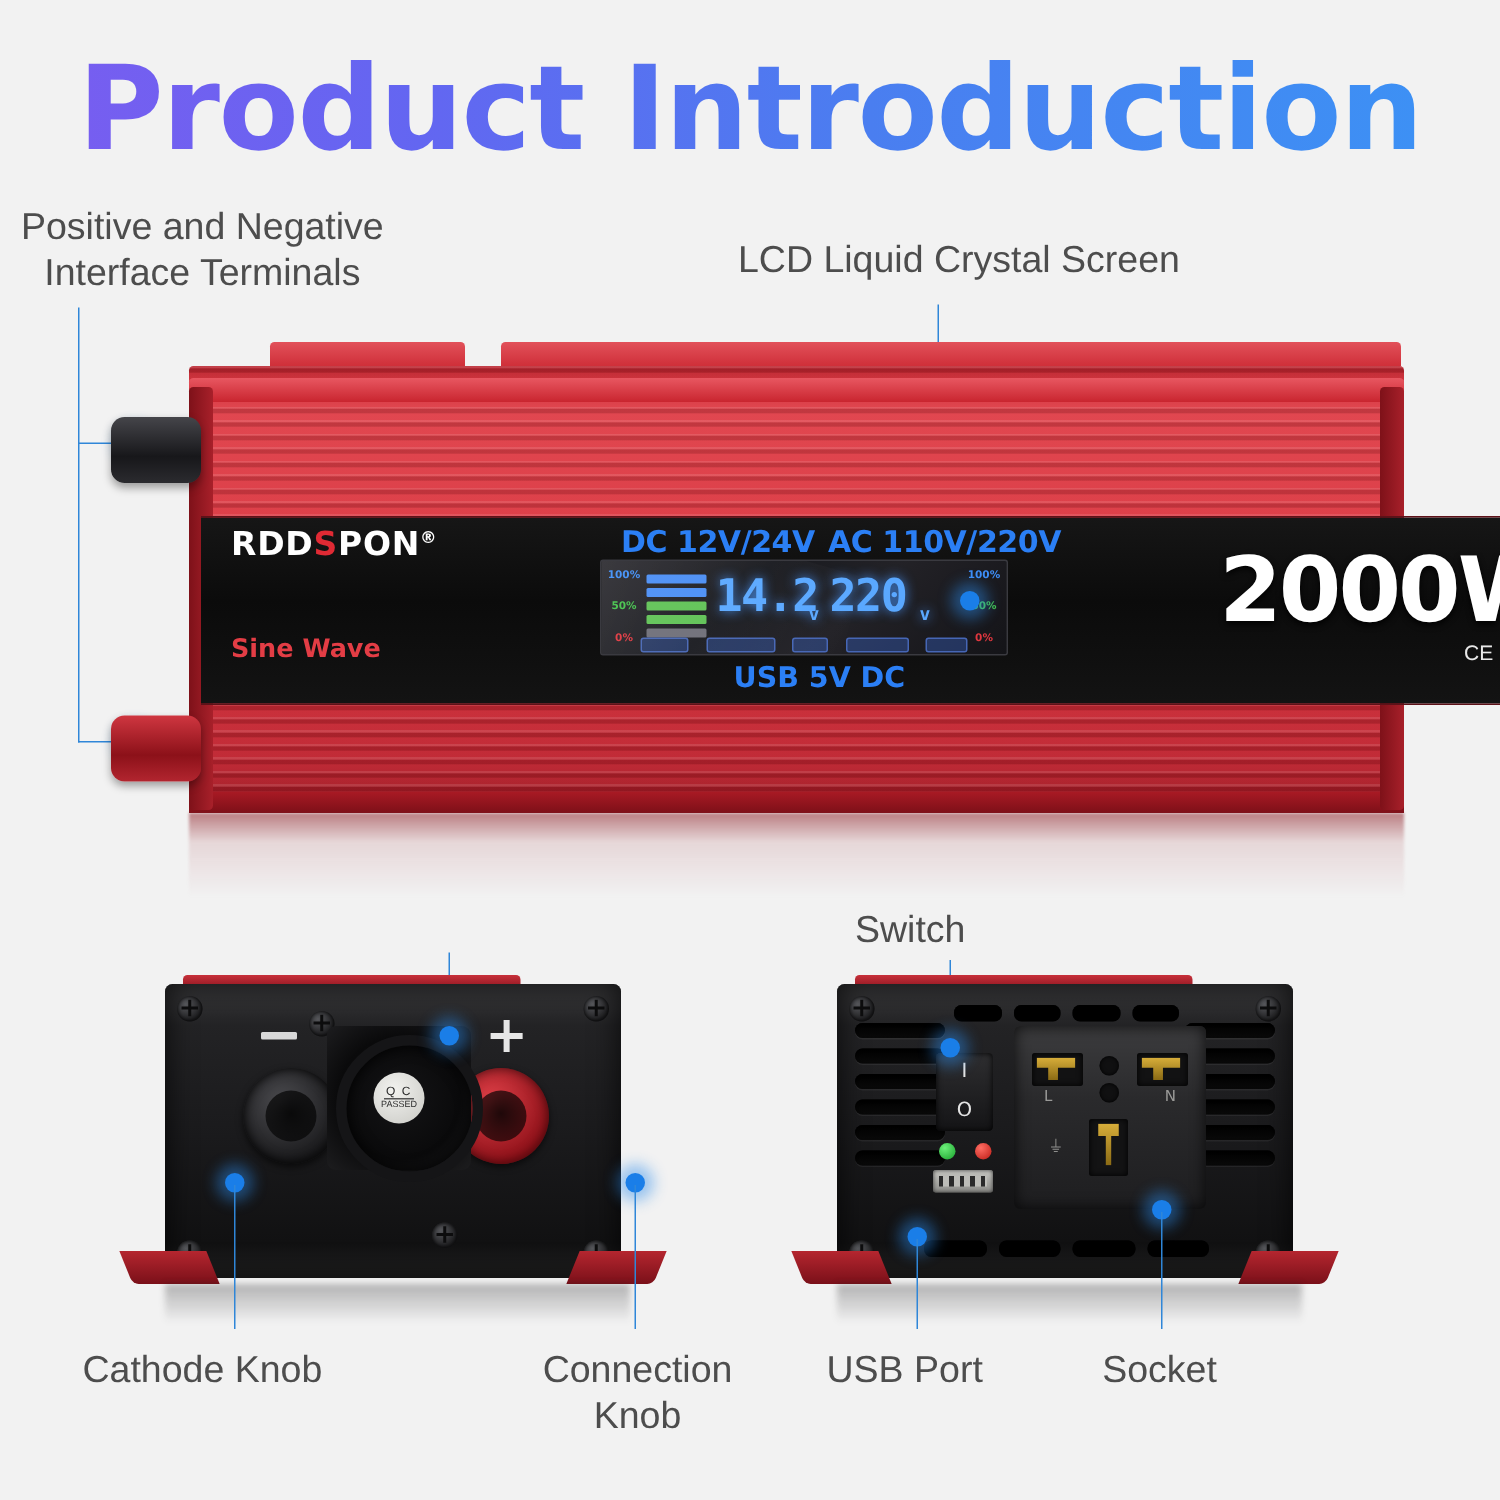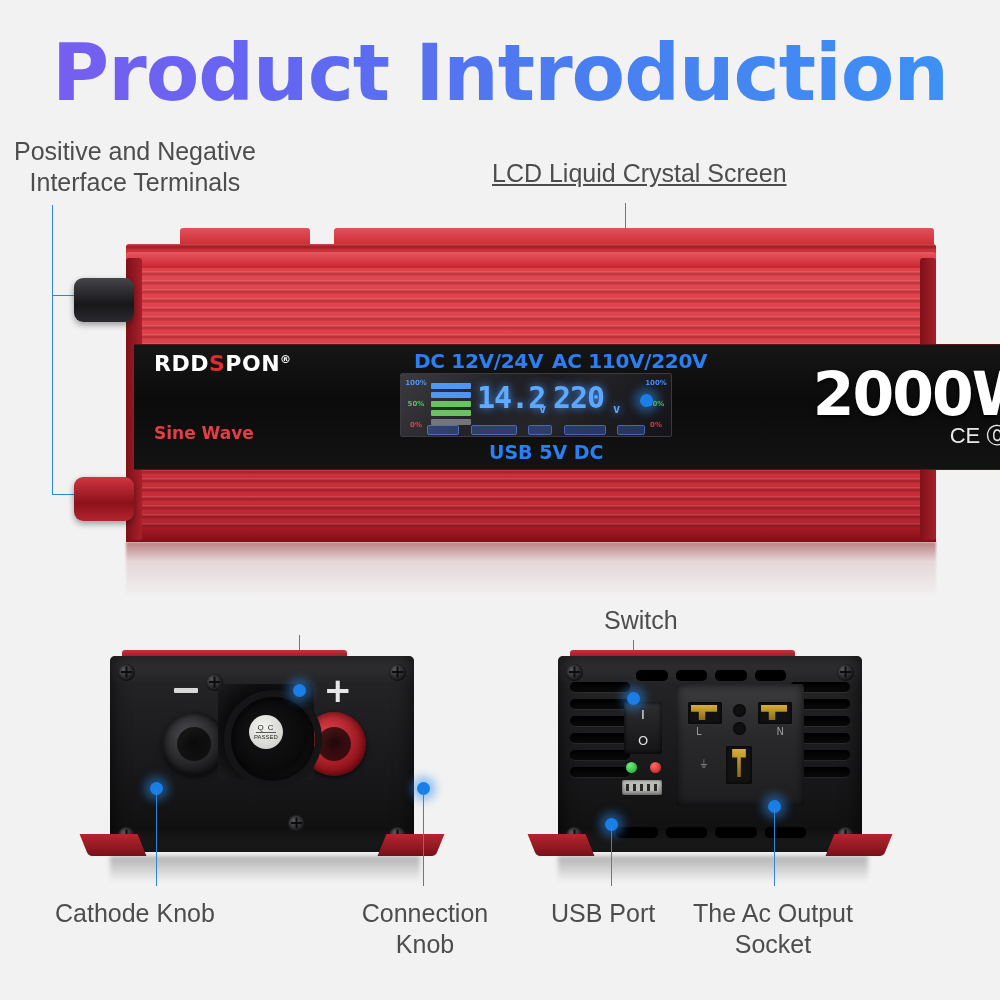--- a/index.html
+++ b/index.html
@@ -79,21 +79,21 @@
   .dcv{position:absolute;left:280px;top:4px;font-size:20px;font-weight:bold;color:#2b7ff5;
     font-family:"DejaVu Sans",sans-serif;letter-spacing:-.3px;}
   .acv{position:absolute;left:418px;top:4px;font-size:20px;font-weight:bold;color:#2b7ff5;
     font-family:"DejaVu Sans",sans-serif;letter-spacing:-.3px;}
   .usbdc{position:absolute;left:355px;top:96px;font-size:19px;font-weight:bold;color:#2b7ff5;
     font-family:"DejaVu Sans",sans-serif;}
 
   .watt{position:absolute;right:40px;top:14px;font-size:60px;font-weight:bold;color:#fff;
     letter-spacing:-2px;font-family:"DejaVu Sans",sans-serif;text-shadow:0 2px 4px rgba(0,0,0,.9);}
   .certs{position:absolute;right:42px;top:82px;display:flex;gap:6px;align-items:center;}
-  .certs span{color:#e8e8e8;font-size:22px;line-height:17px;}
+  .certs span{color:#e8e8e8;font-size:14px;line-height:17px;}
 
   
   .lcd{
     position:absolute;left:266px;top:28px;width:270px;height:62px;
     background:linear-gradient(135deg,#2c2b30 0%,#191a1f 35%,#232227 60%,#141418 100%);
     border:1px solid #3a3a40;border-radius:2px;overflow:hidden;
   }
   .lcd:after{content:"";position:absolute;left:-30%;top:-40%;width:90%;height:200%;
     background:linear-gradient(100deg,rgba(255,255,255,.10),rgba(255,255,255,0));
     transform:rotate(16deg);}
@@ -217,21 +217,21 @@
 
 <div class="stage">
 
   <div class="title">Product Introduction</div>
 
   <div class="lbl" style="left:14px;top:136px;">
     <div>Positive and Negative</div>
     <div style="text-align:center">Interface Terminals</div>
   </div>
 
-  <div class="lbl" style="left:492px;top:158px;text-decoration:underline;">LCD Liquid Crystal Screen</div>
+  <div class="lbl" style="left:492px;top:158px;">LCD Liquid Crystal Screen</div>
 
   <div class="vline" style="left:52px;top:205px;height:290px;"></div>
   <div class="hline" style="left:52px;top:295px;width:38px;"></div>
   <div class="hline" style="left:52px;top:494px;width:38px;"></div>
   <div class="dot" style="left:83px;top:289px;"></div>
   <div class="dot" style="left:83px;top:488px;"></div>
 
   <div class="vline" style="left:625px;top:203px;height:180px;"></div>
 
   <div class="main-unit">
@@ -295,21 +295,21 @@
           <b style="width:22px"></b>
           <b style="width:40px"></b>
           <b style="width:26px"></b>
         </div>
         <div class="dot lcd-dot"></div>
       </div>
     </div>
   </div>
   <div class="reflect"></div>
 
-  <div class="lbl" style="left:604px;top:605px;">Switch</div>
+  <div class="lbl" style="left:570px;top:605px;">Switch</div>
   <div class="vline" style="left:299px;top:635px;height:53px;"></div>
   <div class="vline" style="left:633px;top:640px;height:56px;"></div>
 
   <div class="unit left">
     <div class="case-top-red"></div>
     <div class="teeth"></div>
     <div class="case">
       <div class="screw" style="left:8px;top:8px;"></div>
       <div class="screw" style="right:8px;top:8px;"></div>
       <div class="screw" style="left:8px;bottom:8px;"></div>
@@ -411,17 +411,16 @@
   <div class="vline" style="left:423px;top:790px;height:96px;"></div>
   <div class="vline" style="left:611px;top:826px;height:60px;"></div>
   <div class="vline" style="left:774px;top:808px;height:78px;"></div>
 
   <div class="lbl" style="left:55px;top:898px;">Cathode Knob</div>
   <div class="lbl c" style="left:330px;top:898px;width:190px;">
     <div>Connection Knob</div>
   </div>
   <div class="lbl" style="left:551px;top:898px;">USB Port</div>
   <div class="lbl c" style="left:678px;top:898px;width:190px;">
-    <div>The Ac Output</div>
     <div>Socket</div>
   </div>
 
 </div>
 
 </body></html>

